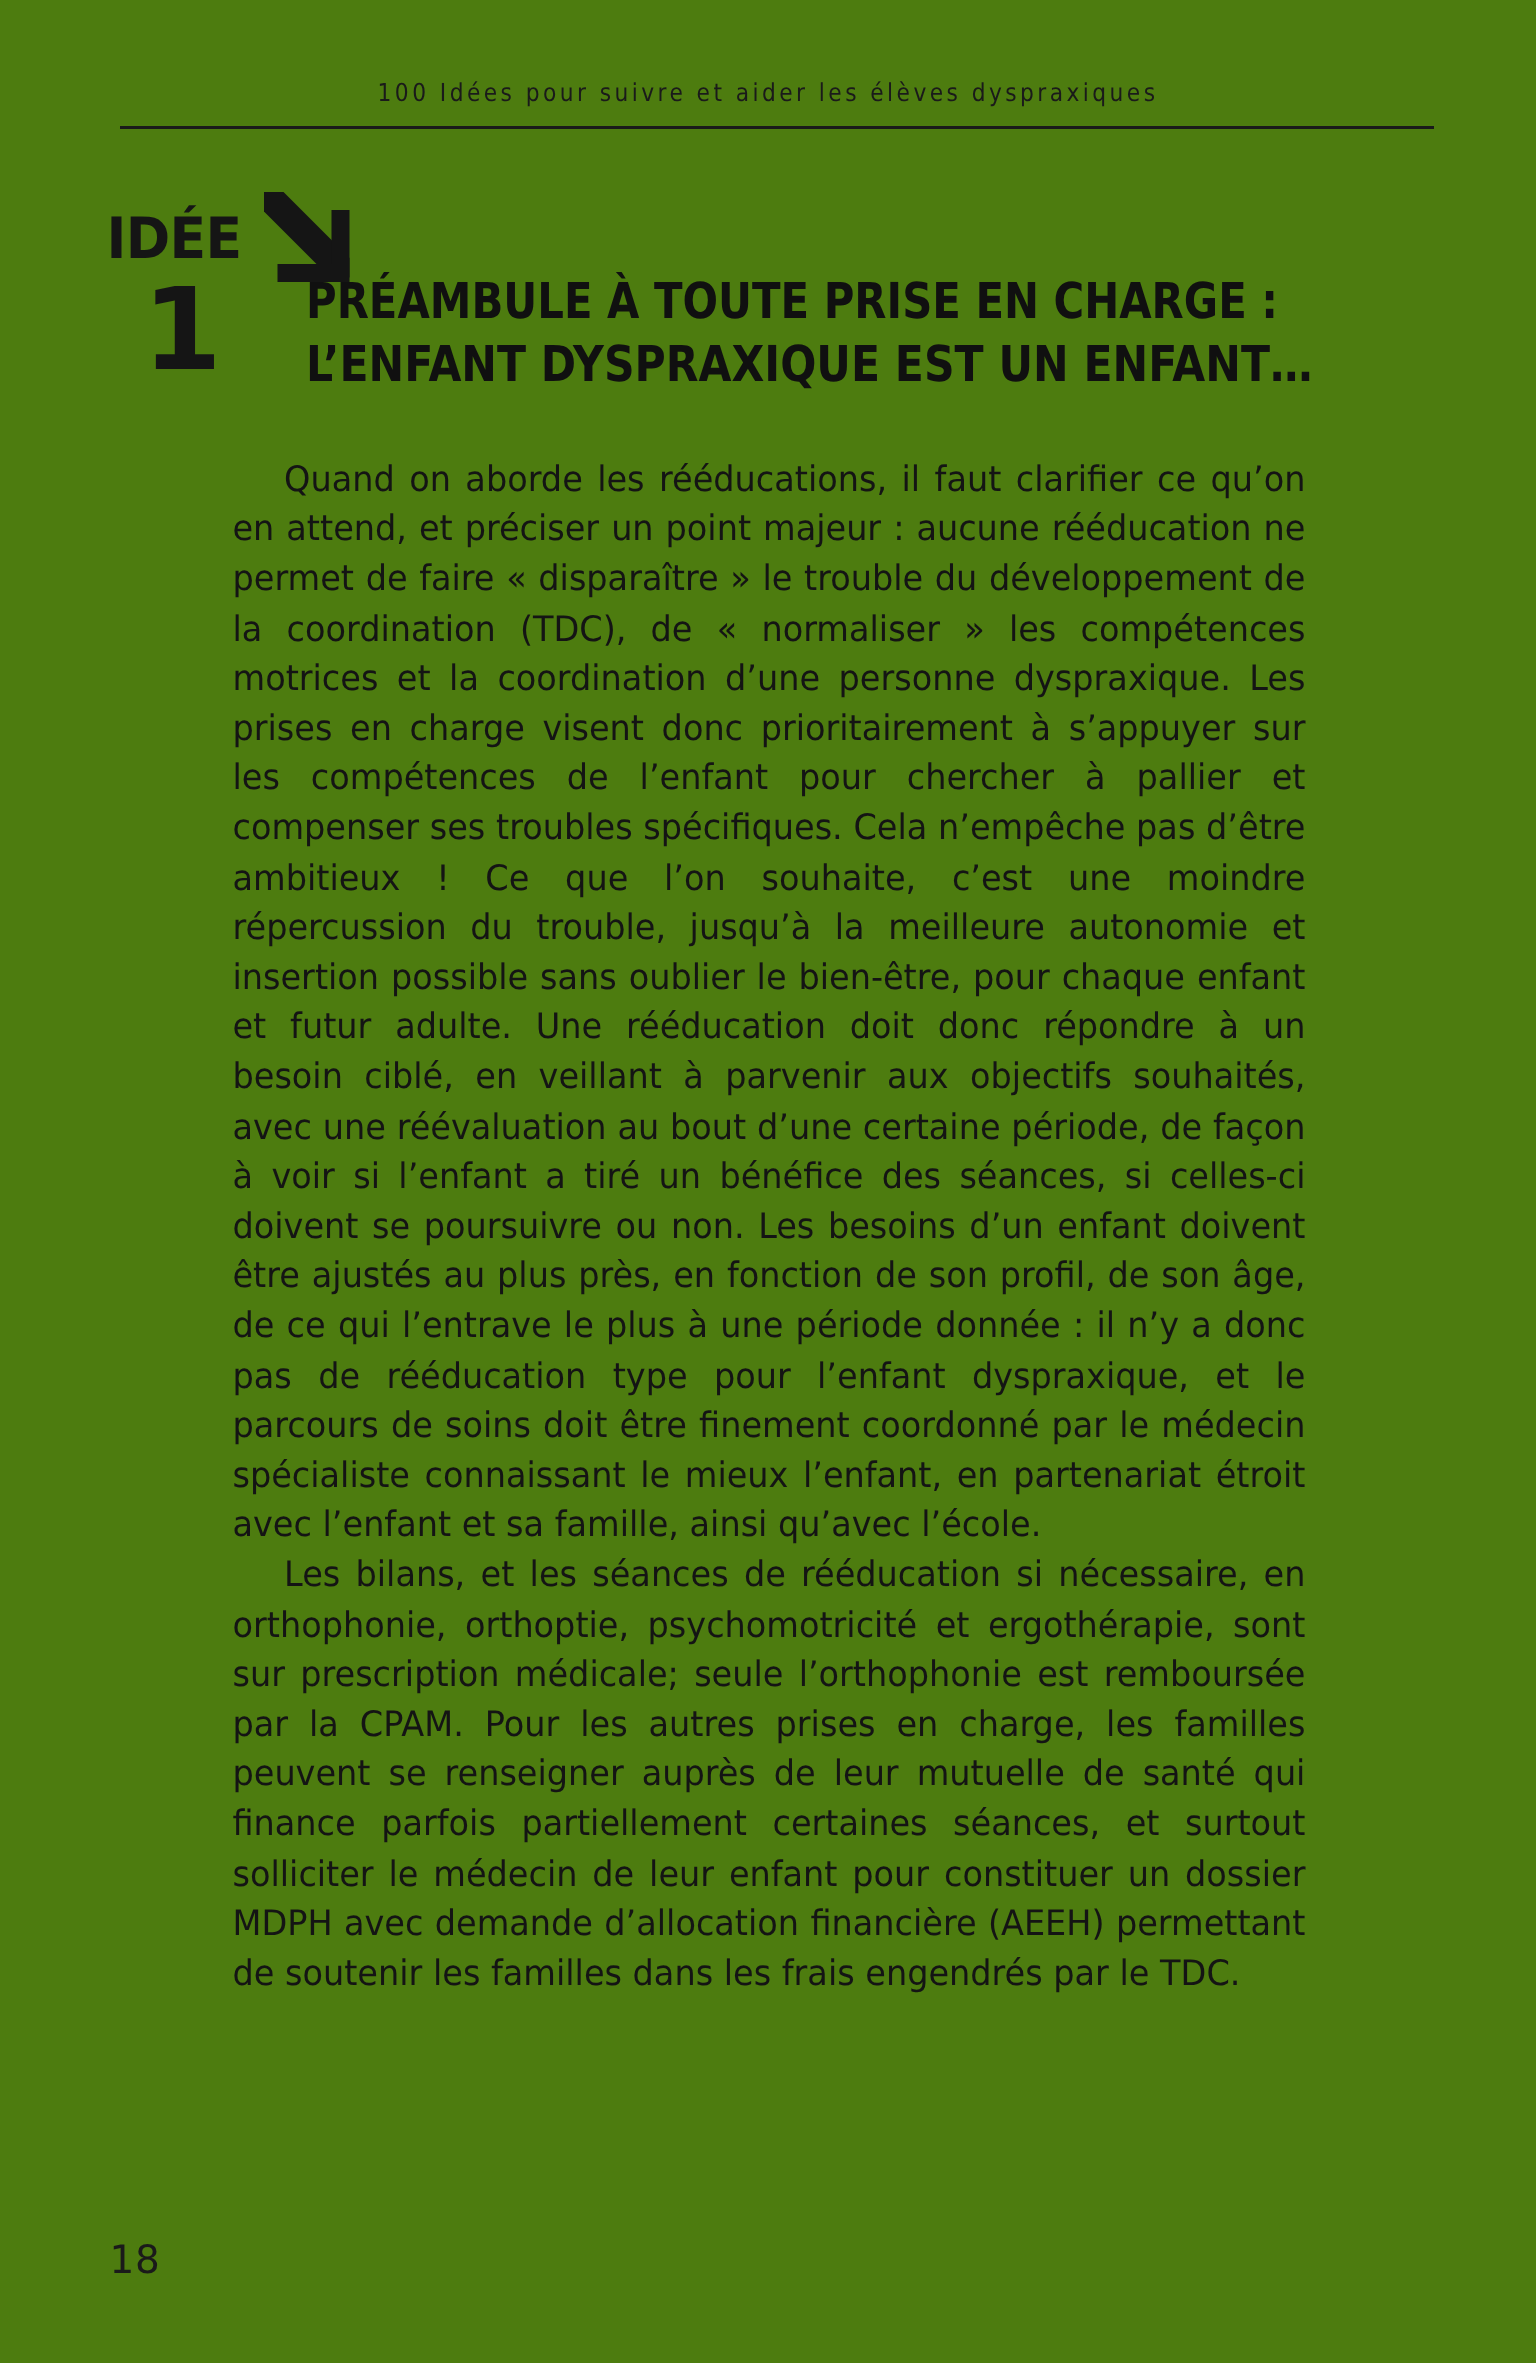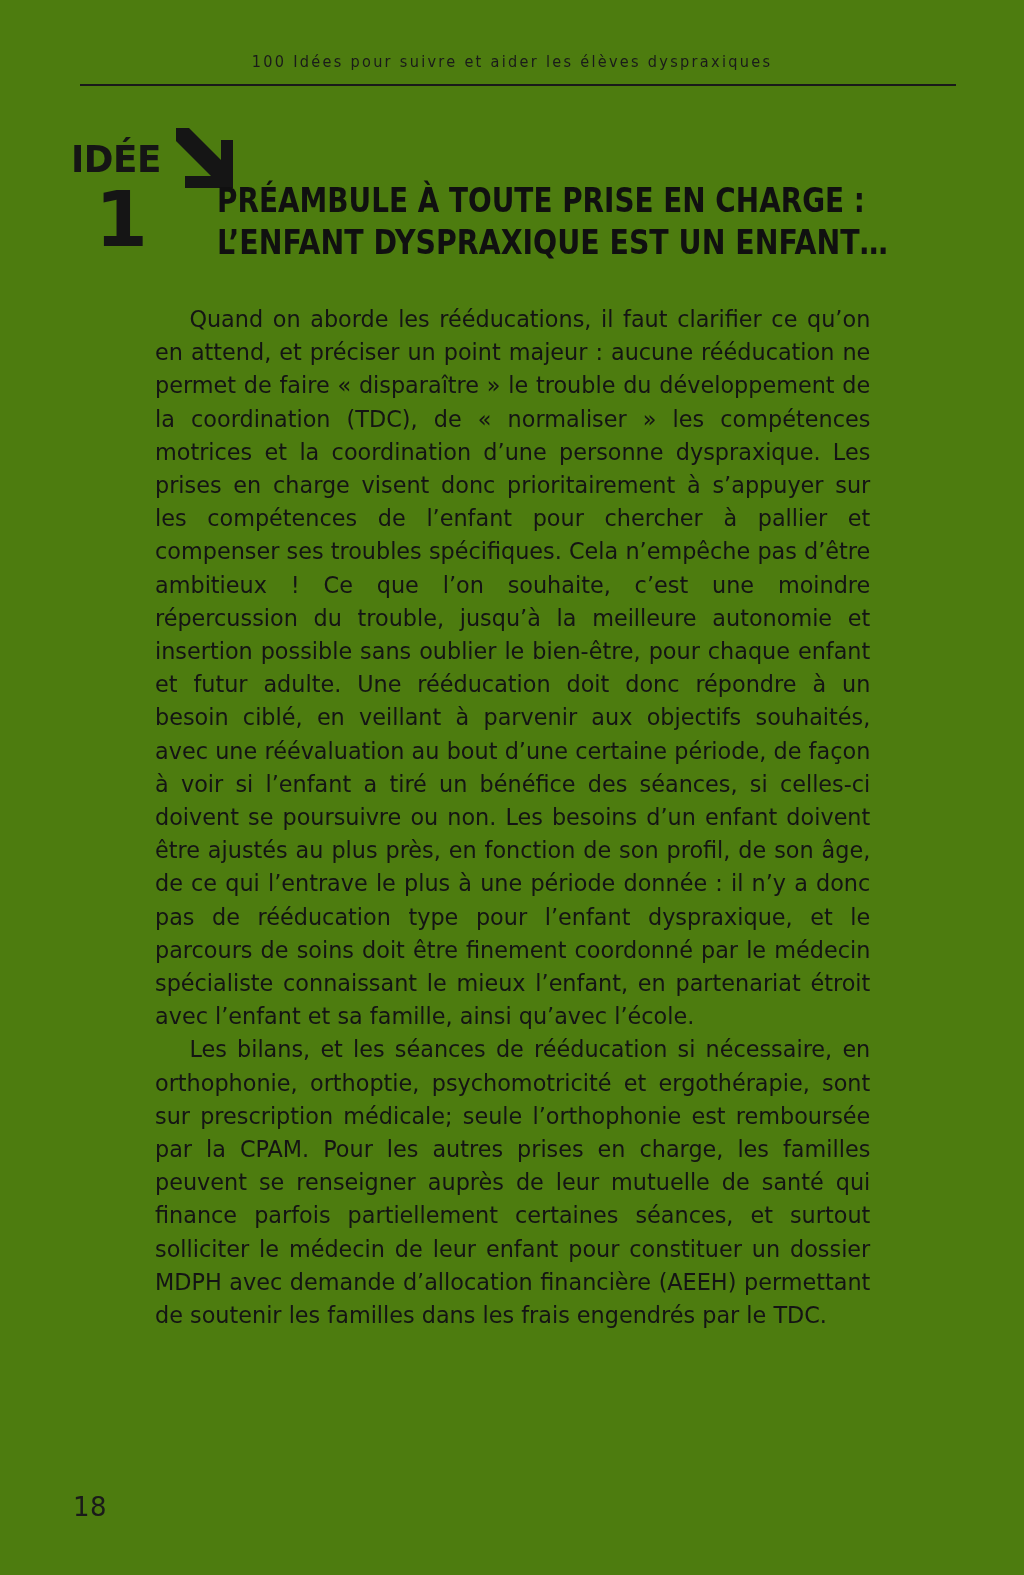--- a/index.html
+++ b/index.html
@@ -80,21 +80,21 @@
     position: absolute;
     left: 100px;
     top: -14px;
     width: 78px;
     height: 78px;
   }
 
   
   .idea-title {
     position: absolute;
-    left: 217px;
+    left: 204px;
     top: 180px;
     width: 700px;
   }
   .idea-title .tline {
     font-family: "DejaVu Sans", sans-serif;
     font-weight: 700;
     font-size: 33px;
     line-height: 42px;
     letter-spacing: 0px;
     color: #101010;

